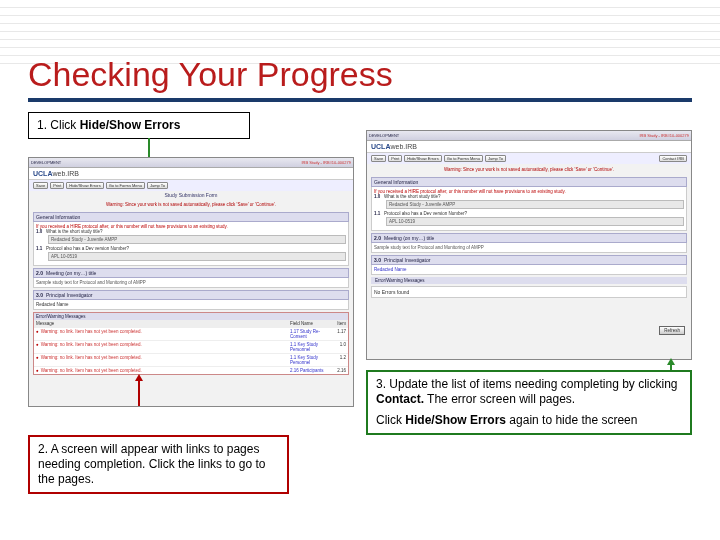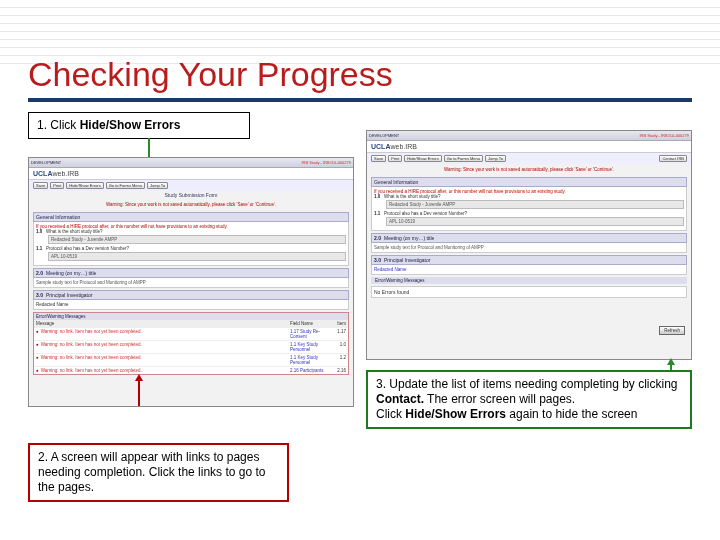--- a/index.html
+++ b/index.html
@@ -107,21 +107,21 @@
   .arrow-line-v {
     position:absolute; width:2px; background:#2a8a2a;
   }
   .arrow-head-down {
     position:absolute;
     border-left:4px solid transparent;
     border-right:4px solid transparent;
     border-top:7px solid #2a8a2a;
   }
   .arrow-line-v.red { background:#b00000;}
-  .step2 { margin-top: 36px; width: 80%;}
+  .step2 { margin-top: 28px; width: 80%;}
   .step4 { margin-top: 10px; }
 </style>
 </head>
 <body>
 
 <div class="lined-bg"></div>
 
 <div class="slide">
   <h1 class="title">Checking Your Progress</h1>
   <div class="title-rule"></div>
@@ -260,20 +260,20 @@
         <span class="foot-btn">Refresh</span>
       </div>
 
       <div class="arrow-line-v" style="right:20px; top:252px; height:28px;"></div>
       <div style="position:absolute;right:17px;top:246px;border-left:4px solid transparent;border-right:4px solid transparent;border-bottom:7px solid #2a8a2a;"></div>
 
       <div class="callout green step4">
         <div>
           <span>3. Update the list of items needing completing by clicking </span><b>Contact.</b><span> The error screen will pages.</span>
         </div>
-        <div style="">
+        <div style="margin-top:6px;">
           <span>Click </span><b>Hide/Show Errors</b><span> again to hide the screen</span>
         </div>
       </div>
     </div>
 
   </div>
 </div>
 
 </body></html>

